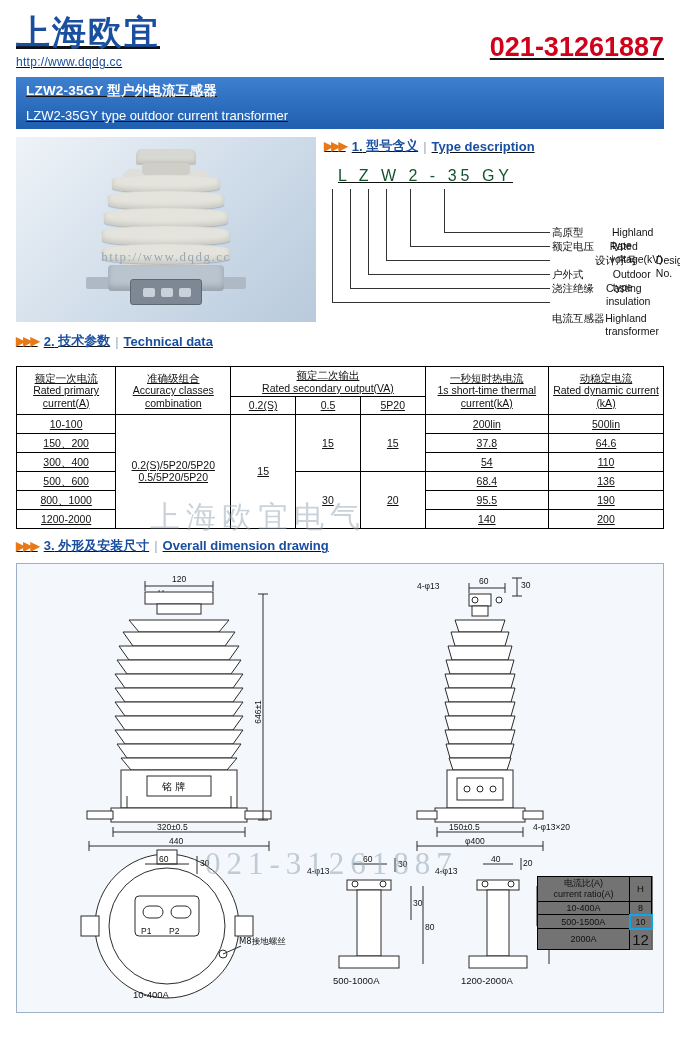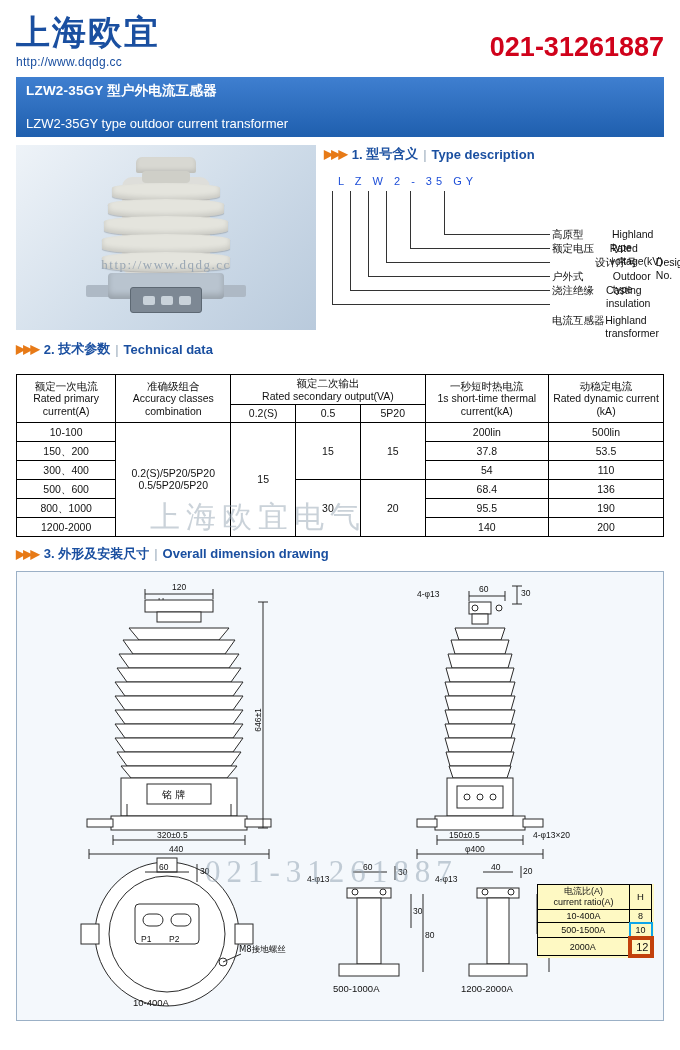--- a/index.html
+++ b/index.html
@@ -5,32 +5,32 @@
   * { box-sizing: border-box; }
   html, body { margin: 0; padding: 0; }
   body {
     width: 680px; height: 1050px;
     background: #ffffff;
     font-family: "Liberation Sans", sans-serif;
     color: #111;
     position: relative;
     overflow: hidden;
   }
-  .page { position: relative; width: 680px; height: 838px; padding: 0 10px; }
+  .page { position: relative; width: 680px; height: 838px; padding: 0 10px; text-decoration: underline; }
 
   
   .header { display: flex; align-items: flex-start; justify-content: space-between; padding: 14px 6px 2px 6px; }
   .brand-cn { font-family: "DejaVu Sans", sans-serif; font-size: 34px; font-weight: bold; color: #1a4fa0; letter-spacing: 2px; line-height: 1.1; }
   .brand-url { font-size: 12px; color: #1a4fa0; margin-top: 4px; letter-spacing: .3px; }
   .phone { font-size: 27px; font-weight: bold; color: #d0021b; letter-spacing: 0px; margin-top: 18px; }
 
   
   .titlebar { margin: 6px 6px 0 6px; background: #2f6fc0; background: linear-gradient(#3f7fd0, #1f5fae); color: #fff; padding: 5px 10px 6px 10px; }
   .titlebar .l1 { font-size: 13.5px; font-weight: bold; letter-spacing: .2px; }
-  .titlebar .l2 { font-size: 13px; margin-top: 16px; }
+  .titlebar .l2 { font-size: 13px; margin-top: 8px; }
 
   
   .sec1 { display: flex; margin: 8px 6px 0 6px; }
   .photo-wrap { width: 300px; height: 185px; background: linear-gradient(135deg,#eef3f8 0%, #cfdce9 55%, #b9cadc 100%); position: relative; overflow: hidden; }
   .photo-watermark { position: absolute; left: 4px; top: 112px; width: 292px; text-align: center; font-size: 13px; color: #9aa7b4; letter-spacing: 1.5px; font-family: "Liberation Serif", serif; }
 
   
   .tf { position: absolute; left: 62px; top: 12px; width: 176px; height: 160px; }
   .tf .cap { position: absolute; left: 58px; top: 0; width: 60px; height: 16px; background: #d8d8d2; border-radius: 6px 6px 2px 2px; box-shadow: inset 0 -3px 4px rgba(0,0,0,.12); }
   .tf .neck { position: absolute; left: 64px; top: 14px; width: 48px; height: 12px; background: #cfcfc8; border-radius: 4px; }
@@ -41,21 +41,21 @@
   .tf .box i { position: absolute; top: 8px; width: 12px; height: 9px; background: #c9d2da; border-radius: 2px; }
   .tf .ear { position: absolute; top: 128px; width: 28px; height: 12px; background: #aeb9c5; border-radius: 2px; }
 
   .type-desc { flex: 1; padding-left: 8px; }
   .sec-head { display: flex; align-items: center; font-size: 13px; font-weight: bold; color: #1a4fa0; }
   .sec-head .arrows { color: #e77a17; letter-spacing: -2px; margin-right: 6px; font-size: 12px; }
   .sec-head .cn { color: #1a4fa0; }
   .sec-head .bar { color: #9ab; margin: 0 5px; font-weight: normal; }
   .sec-head .en { color: #1a4fa0; }
 
-  .typecode { margin: 12px 0 0 14px; font-size: 11px; letter-spacing: 4px; color: #1d4ed8; }
+  .typecode { margin: 12px 0 0 14px; font-size: 16px; letter-spacing: 4px; color: #14532d; }
   .legend { position: relative; margin-top: 4px; height: 130px; }
   .legend .leader { position: absolute; border-left: 1px solid #333; border-bottom: 1px solid #333; }
   .legend .row { position: absolute; display: flex; font-size: 10.5px; line-height: 13px; }
   .legend .row .cn { width: 72px; }
   .legend .row .en { }
 
   
   .sec2 { margin: 10px 6px 0 6px; }
   table.tech { border-collapse: collapse; width: 100%; margin-top: 4px; table-layout: fixed; }
   table.tech th, table.tech td { border: 1px solid #000; font-size: 10.5px; text-align: center; padding: 2px 2px; }
@@ -219,21 +219,21 @@
             </td>
             <td rowspan="6">15</td>
             <td rowspan="3">15</td>
             <td rowspan="3">15</td>
             <td>200lin</td>
             <td>500lin</td>
           </tr>
           <tr>
             <td>150、200</td>
             <td>37.8</td>
-            <td>53.5</td>
+            <td>64.6</td>
           </tr>
           <tr>
             <td>300、400</td>
             <td>54</td>
             <td>110</td>
           </tr>
           <tr>
             <td>500、600</td>
             <td rowspan="3">30</td>
             <td rowspan="3">20</td>
@@ -421,38 +421,38 @@
           <line x1="520" y1="322" x2="520" y2="362"></line>
           <text x="522" y="346" fill="#111" stroke="none">40</text>
           <line x1="532" y1="322" x2="532" y2="400"></line>
           <text x="534" y="366" fill="#111" stroke="none">80</text>
           <text x="444" y="420" fill="#111" stroke="none" font-size="9.5">1200-2000A</text>
         </g>
       </svg>
 
       <div class="wm-big" style="left:188px; top:282px; font-size:31px; letter-spacing:6px;">021-31261887</div>
 
-      <table style="position:absolute; left:520px; top:312px; border-collapse:collapse; background:#fef9c3;">
+      <table style="position:absolute; left:520px; top:312px; border-collapse:collapse; background:#737373;">
         <tbody>
             <tr>
           <th style="border:1px solid #000; font-size:9px; font-weight:normal; padding:1px 4px; width:92px; line-height:11px;">
             <span style="display:block">电流比(A)</span>
             <span style="display:block">current ratio(A)</span>
           </th>
           <th style="border:1px solid #000; font-size:9.5px; font-weight:normal; padding:1px 4px; width:22px;">H</th>
         </tr>
         <tr>
           <td style="border:1px solid #000; font-size:9px; text-align:center; padding:1px 2px;">10-400A</td>
           <td style="border:1px solid #000; font-size:9px; text-align:center;">8</td>
         </tr>
         <tr>
           <td style="border:1px solid #000; font-size:9px; text-align:center; padding:1px 2px;">500-1500A</td>
           <td style="border:2px solid #0ea5e9; font-size:9px; text-align:center;">10</td>
         </tr>
         <tr>
           <td style="border:1px solid #000; font-size:9px; text-align:center; padding:1px 2px;">2000A</td>
-          <td style="border:4px solid #c2410c; font-size:11px; text-align:right;">12</td>
+          <td style="border:1px solid #c2410c; font-size:15px; text-align:center;">12</td>
         </tr>
       </tbody>
         </table>
     </div>
   </div>
 </div>
 
 </body></html>

